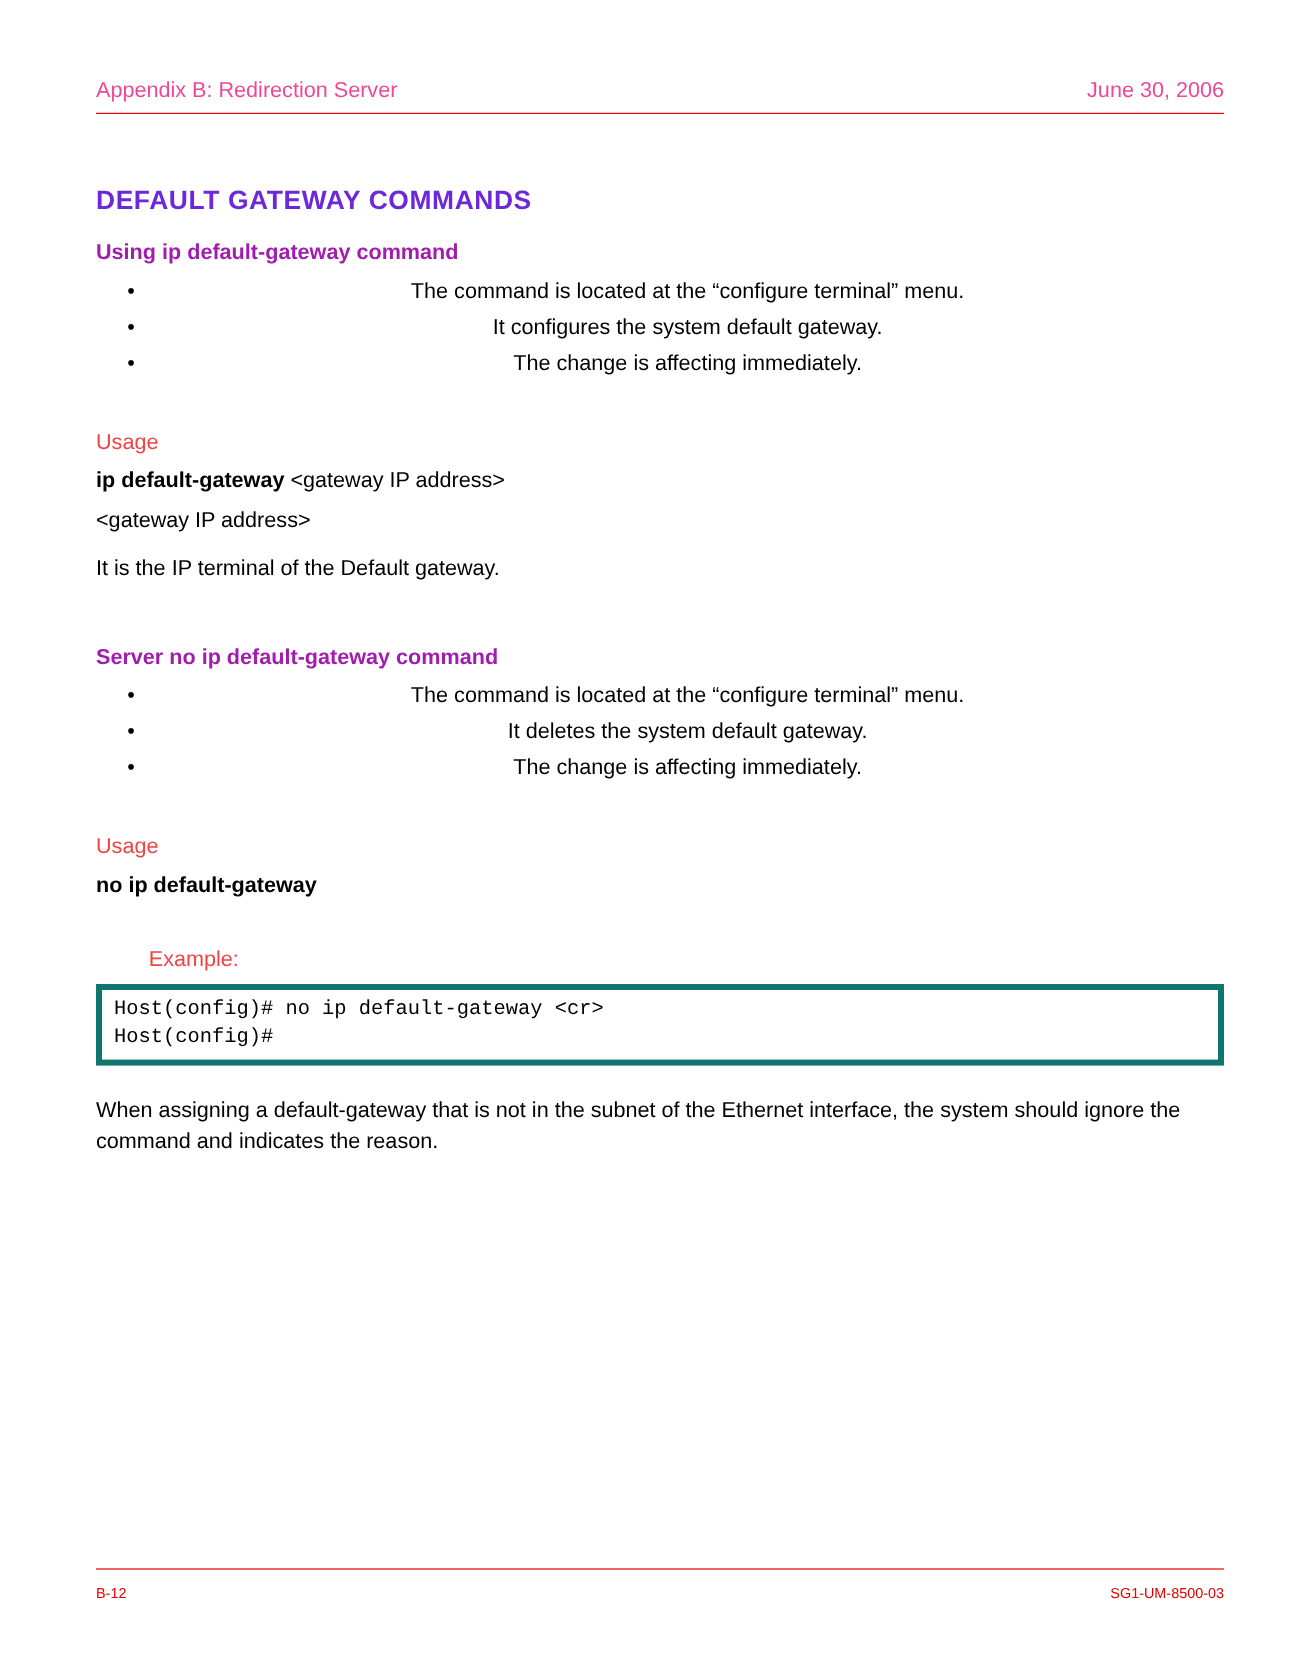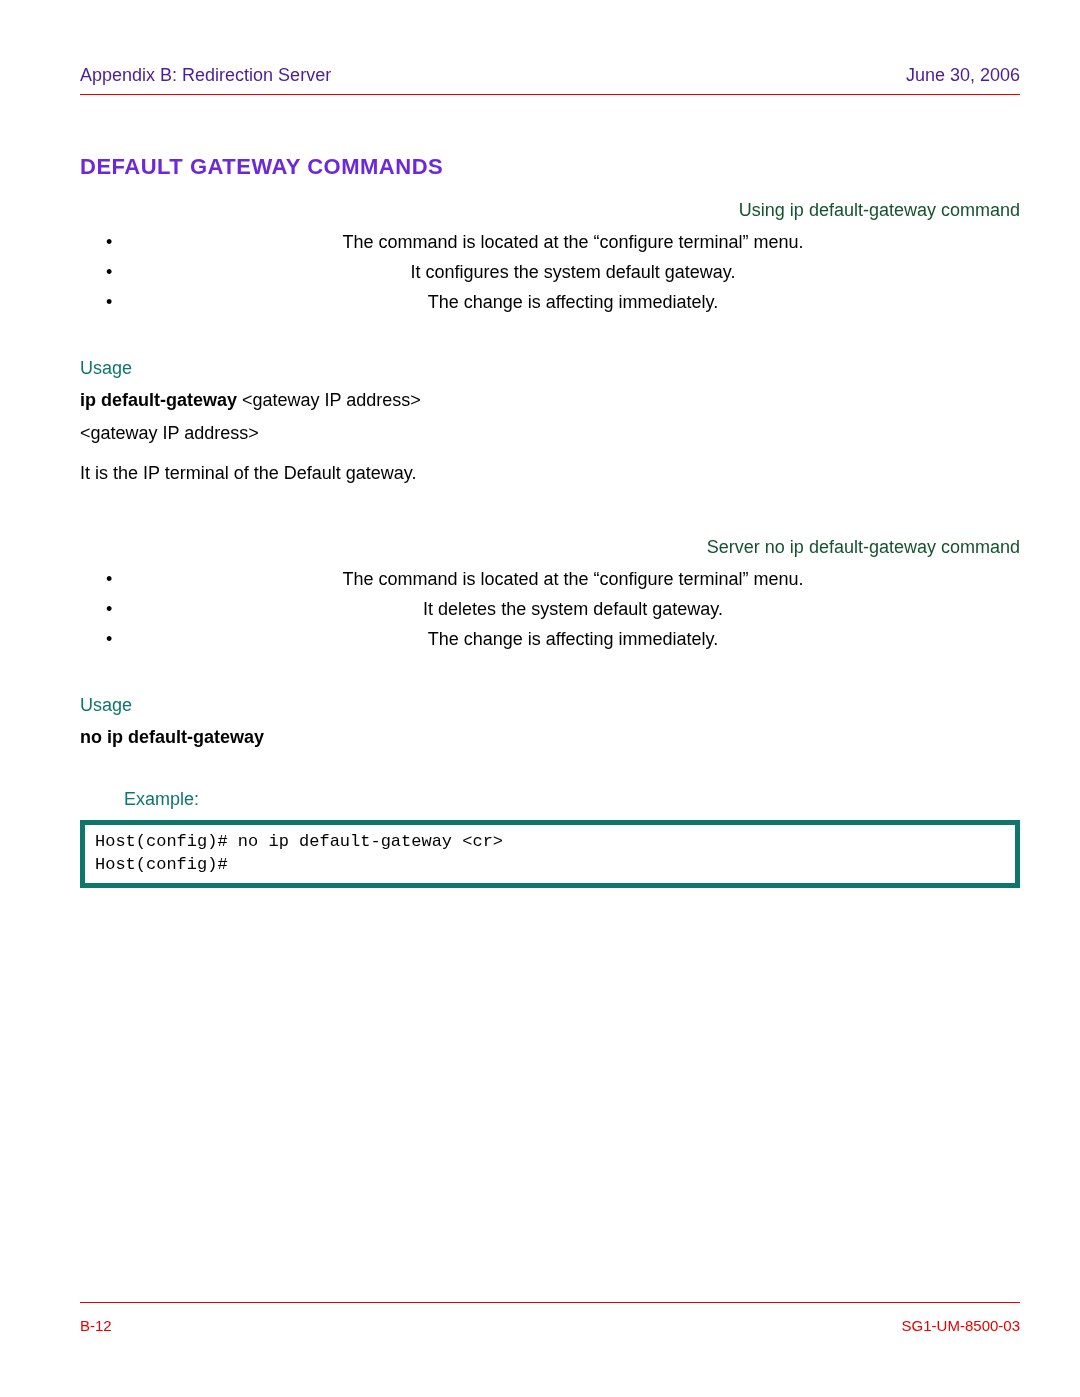--- a/index.html
+++ b/index.html
@@ -16,45 +16,44 @@
   .page {
     position: absolute;
     left: 80px;
     right: 60px;
     top: 62px;
     bottom: 60px;
   }
   .running-head {
     display: flex;
     justify-content: space-between;
-    color: #4c1d95;
+    color: #ec4899;
     font-size: 18px;
     padding-bottom: 6px;
     border-bottom: 1.5px solid #e60000;
   }
   .section-title {
     color: #6d28d9;
     font-size: 22px;
     font-weight: bold;
     font-variant: small-caps;
     letter-spacing: 0.5px;
     margin-top: 56px;
     margin-bottom: 14px;
     text-transform: uppercase;
   }
   .sub-red-bold {
-    color: #14532d;
-    font-weight: normal;
+    color: #a21caf;
+    font-weight: bold;
     font-size: 18px;
     margin-top: 8px;
     margin-bottom: 6px;
-    text-align: right;
   }
   .sub-red {
-    color: #0f766e;
+    color: #ef4444;
     font-size: 18px;
     margin-top: 40px;
     margin-bottom: 6px;
   }
   ul.bullets {
     list-style: none;
     padding-left: 46px;
     margin-top: 2px;
     text-align: center;
   }
@@ -81,21 +80,21 @@
     line-height: 1.35;
   }
   .footer {
     position: absolute;
     left: 0; right: 0; bottom: 0;
     border-top: 1.5px solid #e60000;
     padding-top: 12px;
     display: flex;
     justify-content: space-between;
     color: #e60000;
-    font-size: 15px;
+    font-size: 12px;
   }
 </style>
 </head>
 <body>
 
 <div class="page">
 
   <div class="running-head">
     <span>Appendix B: Redirection Server</span>
     <span>June 30, 2006</span>
@@ -125,19 +124,20 @@
     <li>The change is affecting immediately.</li>
   </ul>
 
   <div class="sub-red">Usage</div>
   <div class="para bold">no ip default-gateway</div>
 
   <div class="sub-red" style="margin-top:36px;margin-left:44px;">Example:</div>
   <pre class="codebox">Host(config)# no ip default-gateway &lt;cr&gt;
 Host(config)#</pre>
 
+  <div class="para" style="margin-top:24px;">When assigning a default-gateway that is not in the subnet of the Ethernet interface, the system should ignore the command and indicates the reason.</div>
 
   <div class="footer">
     <span>B-12</span>
     <span>SG1-UM-8500-03</span>
   </div>
 
 </div>
 
 </body></html>

